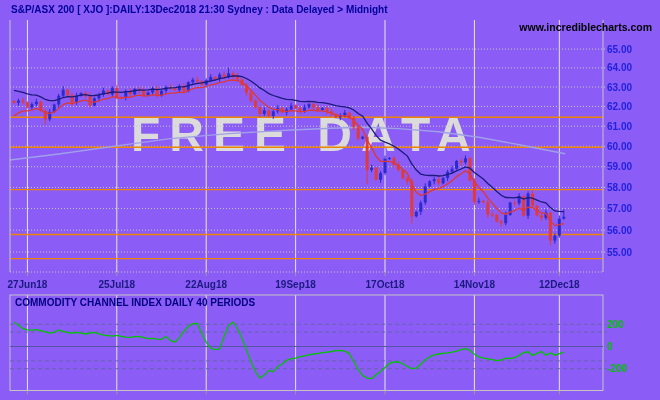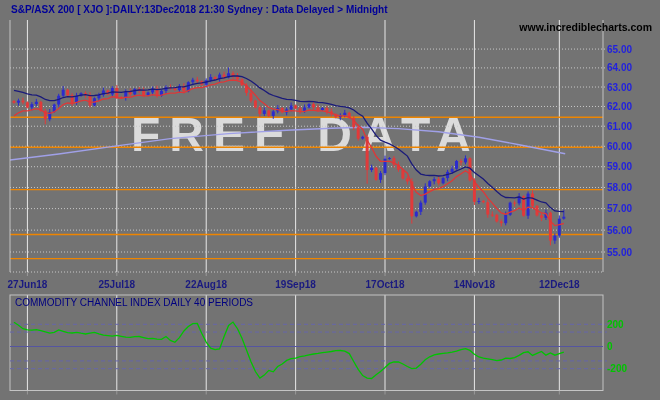--- a/index.html
+++ b/index.html
@@ -1,23 +1,23 @@
 <!DOCTYPE html>
 <html><head>
 <meta charset="utf-8">
 <style>
   html,body{margin:0;padding:0;background:#fff;}
-  #app{position:relative;width:660px;height:400px;background:#737373;overflow:hidden;
+  #app{position:relative;width:660px;height:400px;background:#8b5cf6;overflow:hidden;
        font-family:"Liberation Sans",sans-serif;}
   #chart-header{position:absolute;left:0;top:0;width:660px;height:20px;z-index:3;}
   #chart-title{position:absolute;left:11px;top:4px;font-size:10px;font-weight:bold;color:#000099;white-space:nowrap;}
   #site-url{position:absolute;right:8px;top:21px;font-size:10.5px;font-weight:bold;color:#000000;white-space:nowrap;}
   #watermark{position:absolute;left:131px;top:111px;z-index:1;font-size:48px;font-weight:bold;
              letter-spacing:9px;color:#dbdbdb;white-space:nowrap;line-height:1;}
-  #cci-title{position:absolute;left:15px;top:297px;z-index:3;font-size:10px;font-weight:normal;color:#000080;white-space:nowrap;}
+  #cci-title{position:absolute;left:15px;top:297px;z-index:3;font-size:10px;font-weight:bold;color:#000080;white-space:nowrap;}
   svg{position:absolute;left:0;top:0;z-index:2;}
   svg text{font-family:"Liberation Sans",sans-serif;font-weight:bold;}
 </style>
 </head>
 <body>
 <div id="app">
 
   <div id="chart-header">
     <span id="chart-title">S&amp;P/ASX 200 [ XJO ]:DAILY:13Dec2018 21:30 Sydney : Data Delayed &gt; Midnight</span>
     <span id="site-url">www.incrediblecharts.com</span>

